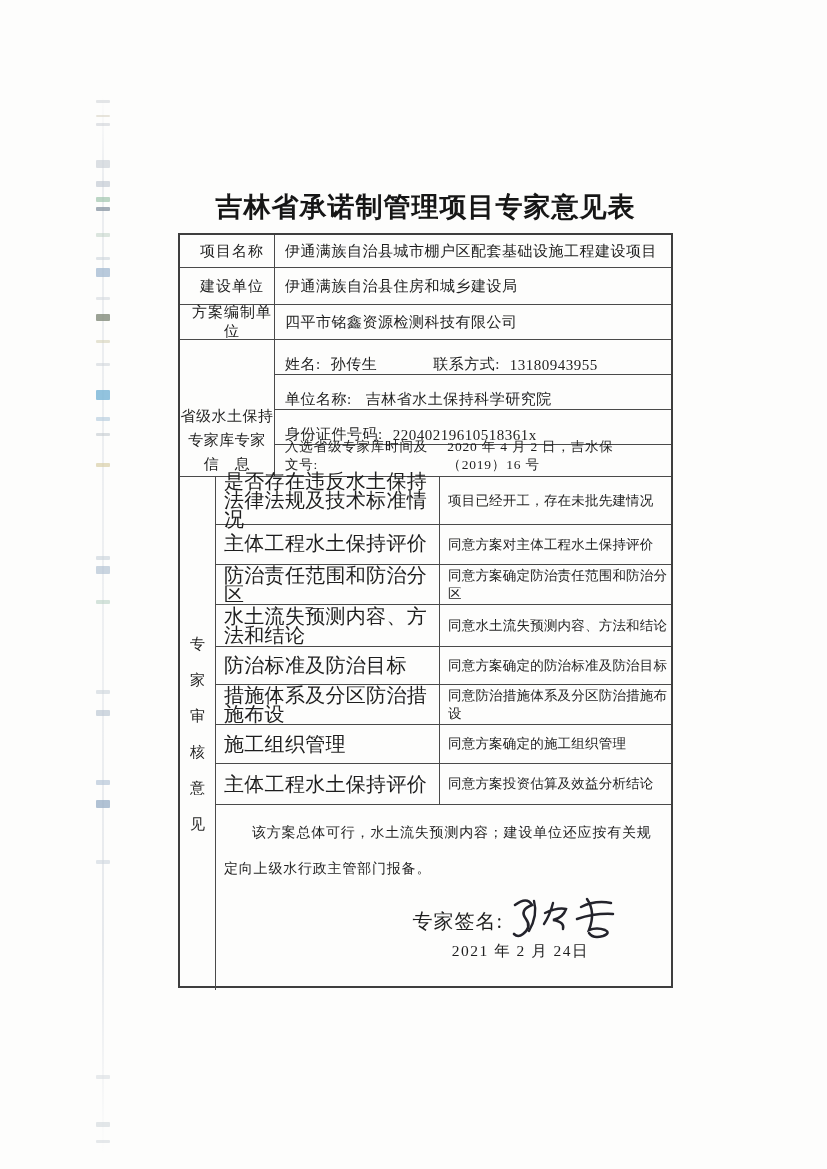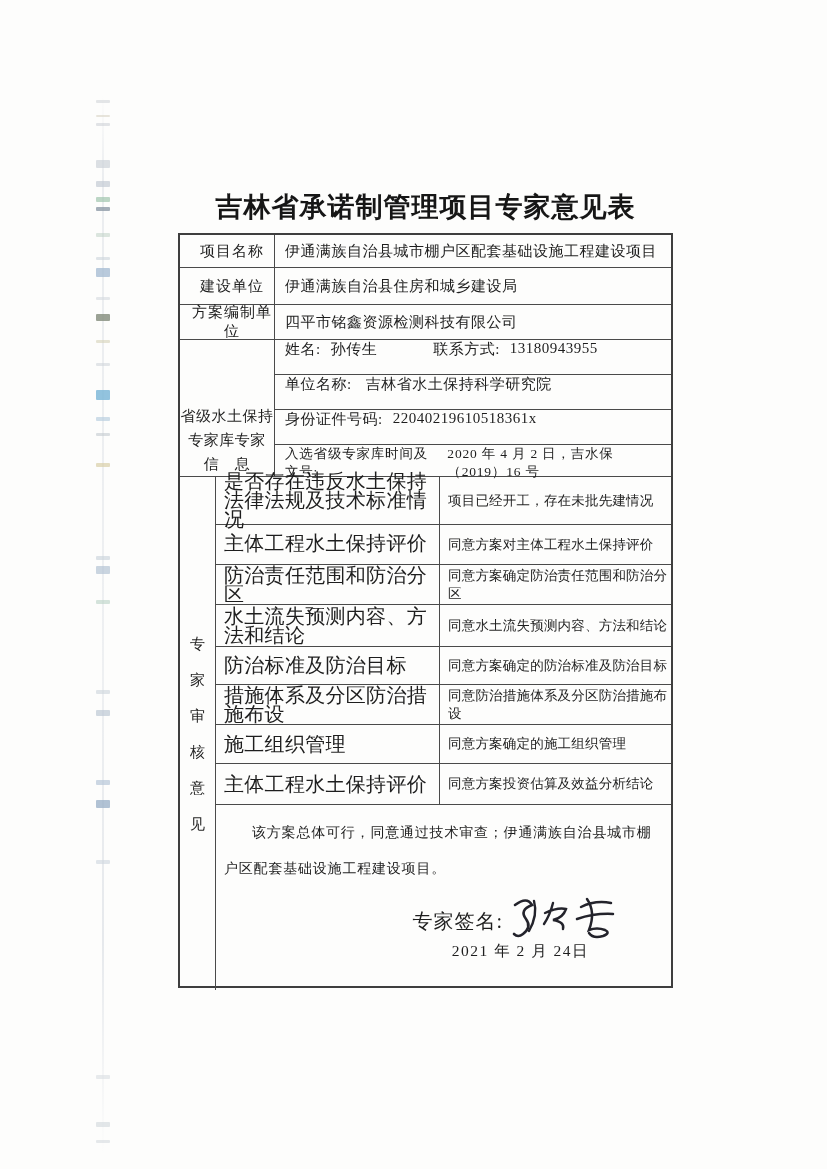--- a/index.html
+++ b/index.html
@@ -53,21 +53,21 @@
   
   .expert-block { height: 137px; }
   .expert-label-cell {
     width: 95px; flex: 0 0 95px;
     border-right: 1.5px solid #4a4a4a;
     display: flex; flex-direction: column; justify-content: flex-end; align-items: center;
     font-size: 15px; line-height: 24px; letter-spacing: 0.5px; text-align: center;
   }
   .expert-sub { flex: 1; display: flex; flex-direction: column; }
   .sub-row {
-    display: flex; align-items: flex-start;
+    display: flex; align-items: flex-end;
     border-bottom: 1.5px solid #4a4a4a;
     padding-left: 10px; letter-spacing: 0.5px;
   }
   .sub-row:last-child { border-bottom: none; }
   .sub-r1 { height: 35px; } .sub-r2 { height: 35px; } .sub-r3 { height: 35px; }
   .sub-r4 { height: 29px; font-size: 13.5px; letter-spacing: 0.8px; }
   .contact-label { margin-left: 56px; }
   .kv-gap { margin-left: 10px; }
   .kv-gap-wide { margin-left: 14px; }
 
@@ -235,21 +235,21 @@
         <div class="review-row rr-7">
           <div class="criteria-cell">施工组织管理</div>
           <div class="opinion-cell">同意方案确定的施工组织管理</div>
         </div>
         <div class="review-row rr-8">
           <div class="criteria-cell">主体工程水土保持评价</div>
           <div class="opinion-cell">同意方案投资估算及效益分析结论</div>
         </div>
 
         <div class="conclusion-block">
-          <div class="conclusion-text">该方案总体可行，同意通过技术审查；伊通满族自治县城市棚户区配套基础设施工程建设项目。</div>
+          <div class="conclusion-text">该方案总体可行，水土流失预测内容；建设单位还应按有关规定向上级水行政主管部门报备。</div>
           <div class="sig-row">
             <span class="sig-label">专家签名:</span>
             <svg class="signature-svg" width="128" height="52" viewBox="0 0 128 52" fill="none">
               <path d="M8 16 q12 -9 17 0 q-13 5 -6 14 q6 8 -3 15 q-5 4 -9 0" stroke="#23232b" stroke-width="2.6" stroke-linecap="round" fill="none"></path>
               <path d="M27 12 q4 14 -5 30" stroke="#23232b" stroke-width="2.4" stroke-linecap="round" fill="none"></path>
               <path d="M46 14 q-3 12 -9 21 M38 24 q13 -6 21 -4 q-3 9 -13 11 q12 2 10 9" stroke="#23232b" stroke-width="2.4" stroke-linecap="round" fill="none"></path>
               <path d="M74 18 q14 -7 30 -4 M70 30 q18 -6 36 -5 M80 10 q9 13 2 31 q8 -3 16 0 q6 3 -2 6 q-10 3 -14 -3" stroke="#23232b" stroke-width="2.5" stroke-linecap="round" fill="none"></path>
             </svg>
           </div>
           <div class="date-row">2021 年 2 月 24日</div>

